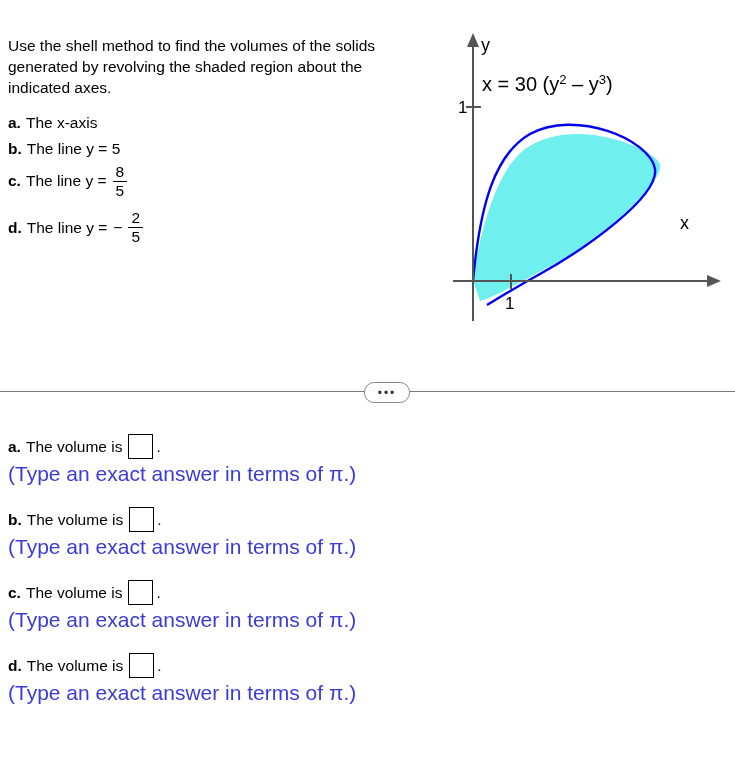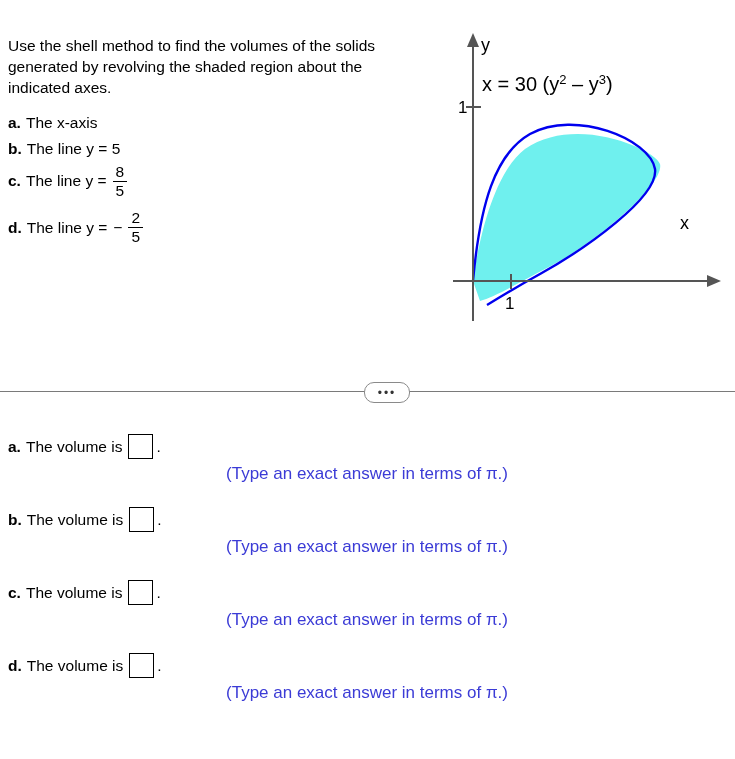--- a/index.html
+++ b/index.html
@@ -145,24 +145,23 @@
     background: #ffffff;
     margin: 0 3px 0 6px;
     vertical-align: middle;
     cursor: text;
   }
   .period {
     font-size: 15.5px;
   }
   .hint {
     color: #3b3bd6;
-    font-size: 17px;
+    font-size: 21px;
     line-height: 22px;
     margin-top: 4px;
-    text-align: right;
   }
 </style>
 </head>
 <body>
 
 <div class="page">
 
   <div class="problem">
     <div class="prompt">Use the shell method to find the volumes of the solids generated by revolving the shaded region about the indicated axes.</div>
 

